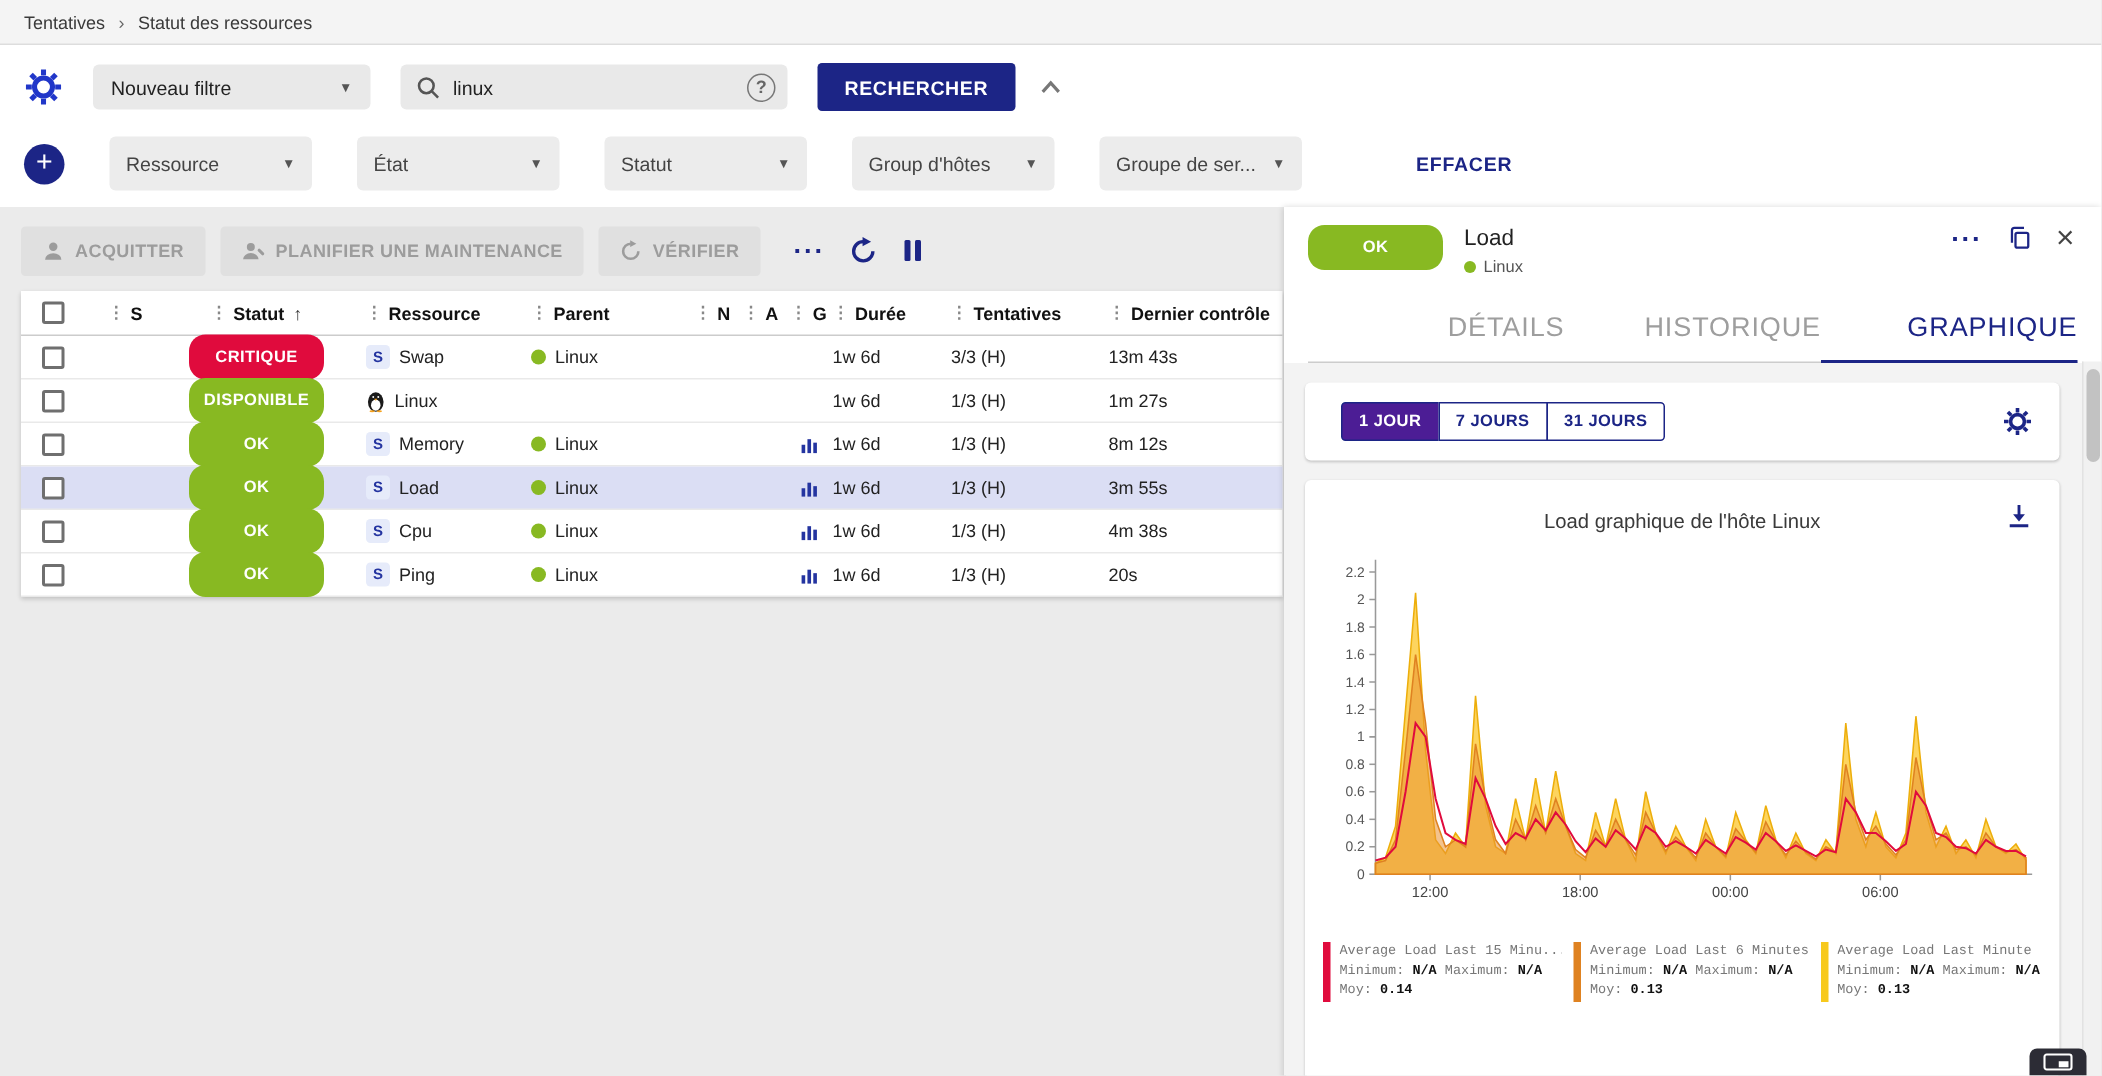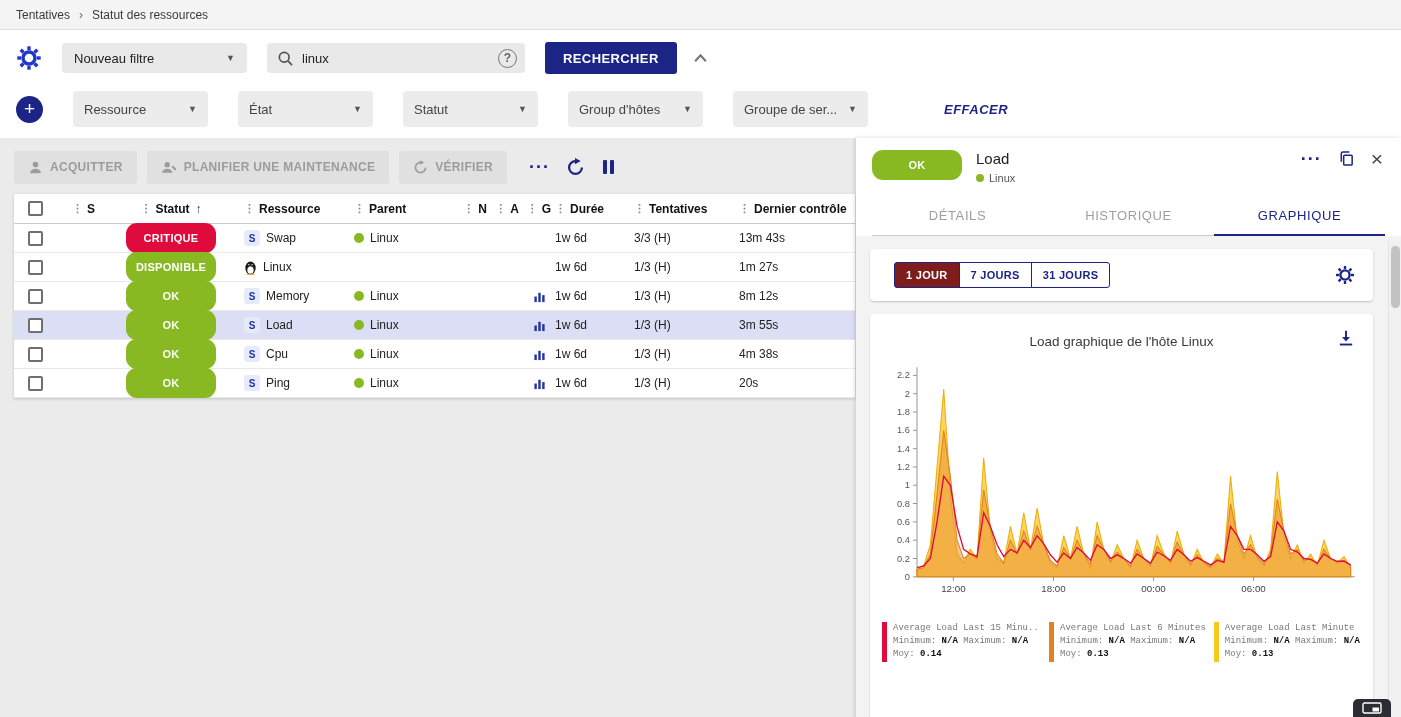--- a/index.html
+++ b/index.html
@@ -19,21 +19,21 @@
   .searchbox{width:258px;height:30px;background:#e9e9e9;border-radius:4px;display:flex;align-items:center;gap:8px;padding:0 8px 0 10px;}
   .searchbox input{flex:1;border:none;background:transparent;outline:none;font-family:"Liberation Sans",sans-serif;font-size:13px;color:#222;}
   .help-circle{width:19px;height:19px;border:1.5px solid #777;border-radius:50%;color:#666;font-size:12px;font-weight:bold;display:flex;align-items:center;justify-content:center;}
   .btn-primary{background:#1c2586;color:#fff;border:none;border-radius:3px;height:32px;padding:0 18px;font-family:"Liberation Sans",sans-serif;font-size:13px;font-weight:bold;letter-spacing:.4px;cursor:pointer;}
   .chev-up{display:inline-flex;margin-left:-4px;cursor:pointer;}
 
   .filter-row{display:flex;align-items:center;gap:30px;margin-top:12px;height:38px;}
   .add-circle{width:27px;height:27px;border-radius:50%;background:#1c2586;color:#fff;font-size:19px;line-height:25px;text-align:center;cursor:pointer;flex:none;}
   .dd-wrap{display:flex;gap:30px;}
   .dd{width:135px;height:36px;background:#ececec;border-radius:4px;display:flex;align-items:center;justify-content:space-between;padding:0 11px;color:#444;cursor:pointer;}
-  .effacer{color:#1c2586;font-weight:bold;font-size:13px;letter-spacing:.5px;margin-left:46px;cursor:pointer;font-style:italic;}
+  .effacer{color:#1c2586;font-weight:bold;font-size:13px;letter-spacing:.5px;margin-left:46px;cursor:pointer;}
 
   
   .main{display:flex;height:592px;}
   .left{width:856px;background:#ebebeb;}
 
   .toolbar{display:flex;align-items:center;gap:10px;margin:10px 14px 8px 14px;height:38px;}
   .tbtn{background:#e0e0e0;color:#9c9c9c;border:none;border-radius:3px;font-family:"Liberation Sans",sans-serif;font-size:12px;font-weight:bold;letter-spacing:.3px;padding:9px 14px;display:flex;align-items:center;gap:7px;}
   .icon-more{color:#1c2586;font-size:18px;font-weight:bold;letter-spacing:1px;margin-left:12px;cursor:pointer;line-height:10px;}
   .icon-btn{display:inline-flex;cursor:pointer;margin-left:6px;}
   .pause-bars{display:inline-flex;gap:3px;margin-left:8px;cursor:pointer;}
@@ -65,32 +65,32 @@
   
   .panel{width:545px;background:#f3f3f3;position:relative;box-shadow:-1px 0 4px rgba(0,0,0,.15);display:flex;flex-direction:column;}
   .panel-head{background:#fff;padding:12px 16px 0 16px;}
   .ph-top{display:flex;align-items:flex-start;gap:14px;}
   .ph-title .t{font-size:15px;color:#222;}
   .ph-sub{display:flex;align-items:center;gap:5px;margin-top:5px;font-size:11px;color:#555;}
   .ph-sub .hostdot{width:8px;height:8px;}
   .ph-icons{margin-left:auto;display:flex;align-items:center;gap:16px;padding-right:2px;}
   .close-x{font-size:21px;color:#444;cursor:pointer;line-height:16px;}
   .tabs{display:flex;margin-top:12px;border-bottom:1px solid #ccc;}
-  .tab{flex:1;text-align:center;padding:12px 0 11px 0;font-size:13px;letter-spacing:.6px;color:#9e9e9e;border-bottom:2px solid transparent;margin-bottom:-1px;cursor:pointer;}
+  .tab{flex:1;text-align:right;padding:12px 0 11px 0;font-size:18px;letter-spacing:.6px;color:#9e9e9e;border-bottom:2px solid transparent;margin-bottom:-1px;cursor:pointer;}
   .tab.active{color:#1c2586;border-color:#1c2586;}
 
   .panel-body{flex:1;padding:13px 28px 6px 14px;display:flex;flex-direction:column;}
   .card{background:#fff;border-radius:4px;box-shadow:0 1px 2px rgba(0,0,0,.2);}
   .time-card{height:52px;display:flex;align-items:center;gap:20px;padding:0 18px 0 24px;margin-bottom:13px;}
   .tg{display:flex;}
   .tg .tgb{border:1px solid #1c2586;background:#fff;color:#1c2586;font-family:"Liberation Sans",sans-serif;font-size:11px;font-weight:bold;letter-spacing:.3px;padding:6px 11px;cursor:pointer;}
   .tg .tgb + .tgb{margin-left:-1px;}
   .tg .tgb:first-child{border-radius:3px 0 0 3px;}
   .tg .tgb:last-child{border-radius:0 3px 3px 0;}
-  .tg .tgb.active{background:#7f1d1d;color:#fff;}
+  .tg .tgb.active{background:#4c1d95;color:#fff;}
   .date-box{border:1px solid #777;border-radius:4px;display:flex;align-items:center;gap:8px;padding:3px 10px;cursor:pointer;}
   .date-box .lines{font-size:10px;color:#222;line-height:1.35;}
   .gear-sm{margin-left:auto;display:inline-flex;cursor:pointer;}
 
   .chart-card{flex:1;position:relative;padding:14px 10px 6px 10px;display:flex;flex-direction:column;}
   .chart-title{text-align:center;font-size:13.5px;color:#3a3a3a;margin-top:6px;}
   .dl-btn{position:absolute;top:15px;right:18px;display:inline-flex;cursor:pointer;}
   #load-chart{width:100%;display:block;margin-top:12px;}
   #load-chart text{font-family:"Liberation Sans",sans-serif;font-size:9px;fill:#555;}
   #load-chart .ytick{text-anchor:end;}

